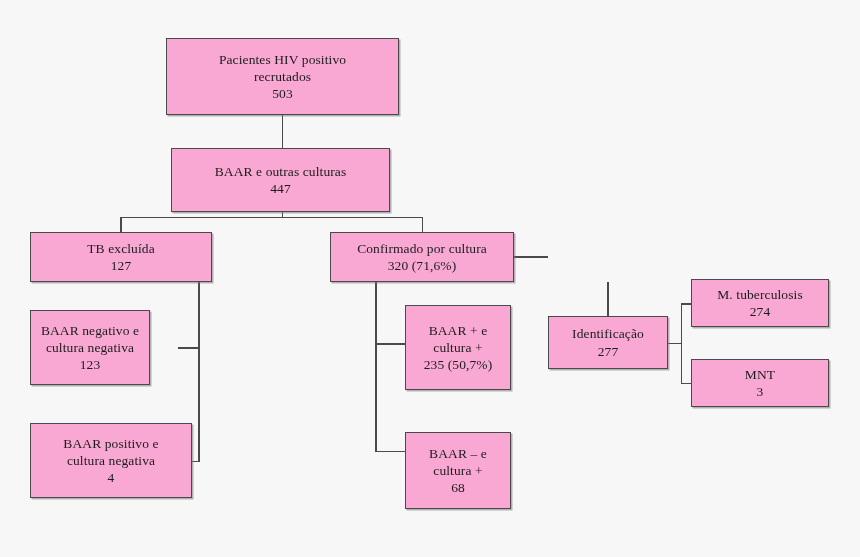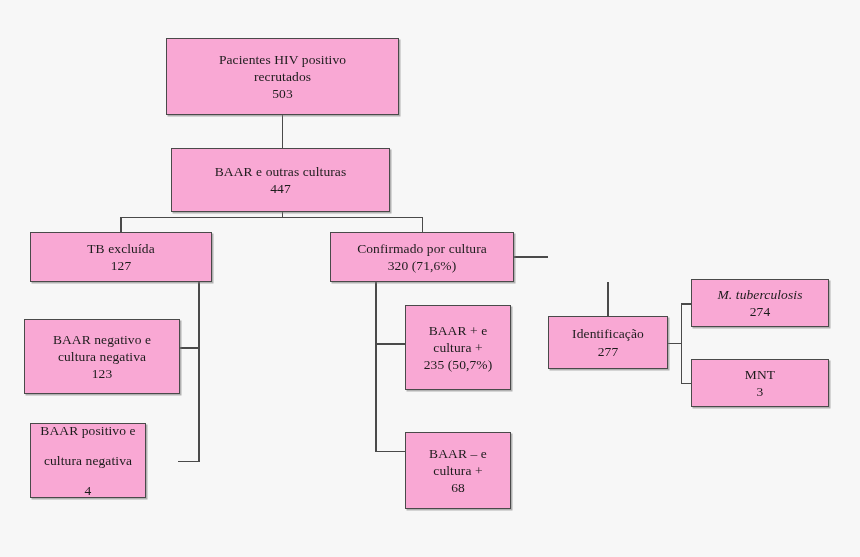--- a/index.html
+++ b/index.html
@@ -29,21 +29,21 @@
     align-items: center;
     justify-content: center;
     text-align: center;
     color: #1c1c1c;
     font-size: 13.5px;
     line-height: 1.28;
     letter-spacing: 0.1px;
     z-index: 3;
   }
   .node .ln { display: block; white-space: nowrap; }
-  .node .ital { font-style: italic; }
+  .node .ital { }
 
   
   .edge {
     position: absolute;
     background: #4a4a4a;
     z-index: 1;
   }
   .edge.h { height: 1.6px; }
   .edge.v { width: 1.6px; }
 </style>
@@ -91,27 +91,27 @@
     <span class="ln">TB excluída</span>
     <span class="ln">127</span>
   </div>
 
   <div class="node" style="left:330px; top:232px; width:184px; height:50px;">
     <span class="ln">Confirmado por cultura</span>
     <span class="ln">320 (71,6%)</span>
   </div>
 
 
-  <div class="node" style="left:24px; top:310px; width:156px; height:75px;margin-top:9px;">
+  <div class="node" style="left:30px; top:310px; width:120px; height:75px;">
     <span class="ln">BAAR negativo e</span>
     <span class="ln">cultura negativa</span>
     <span class="ln">123</span>
   </div>
 
-  <div class="node" style="left:30px; top:423px; width:116px; height:75px;gap:13px;">
+  <div class="node" style="left:30px; top:423px; width:162px; height:75px;">
     <span class="ln">BAAR positivo e</span>
     <span class="ln">cultura negativa</span>
     <span class="ln">4</span>
   </div>
 
   <div class="node" style="left:405px; top:305px; width:106px; height:85px;">
     <span class="ln">BAAR + e</span>
     <span class="ln">cultura +</span>
     <span class="ln">235 (50,7%)</span>
   </div>

